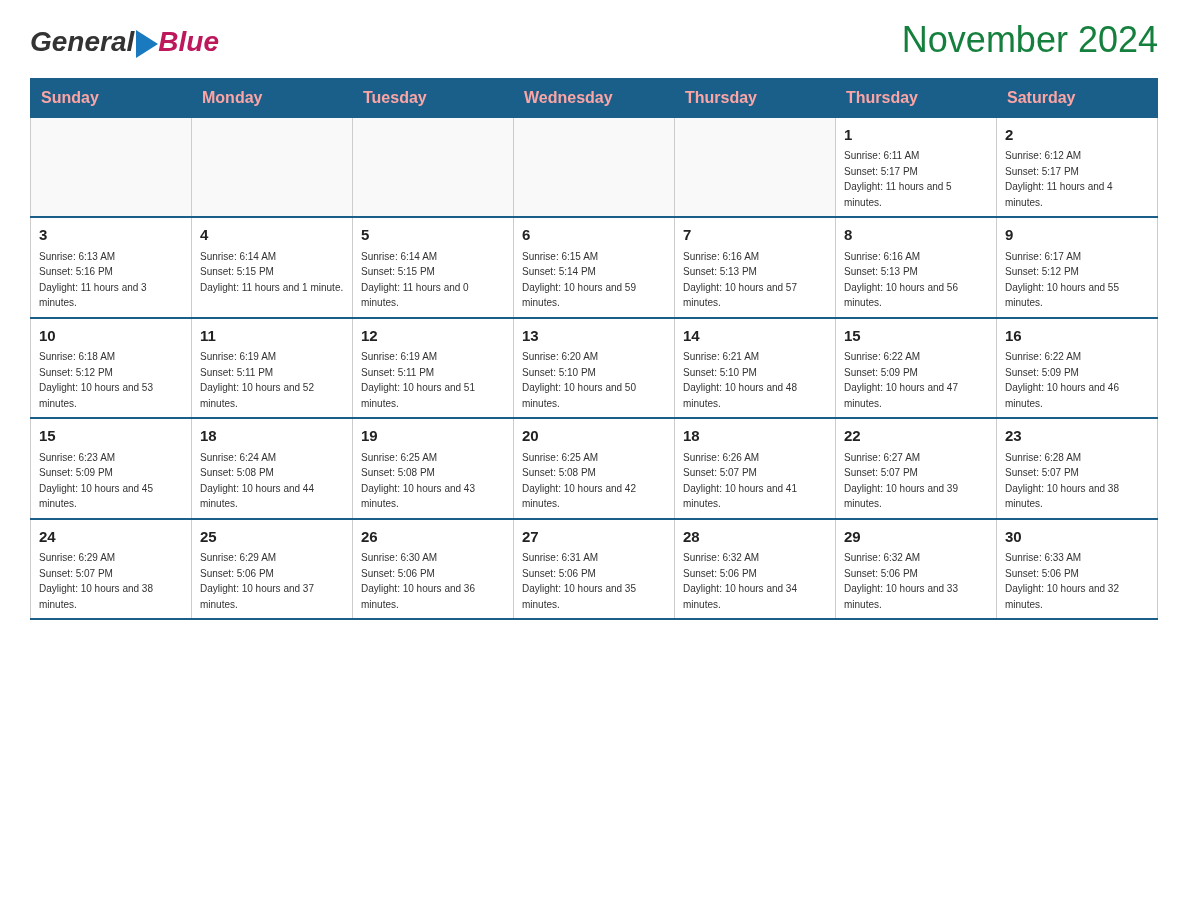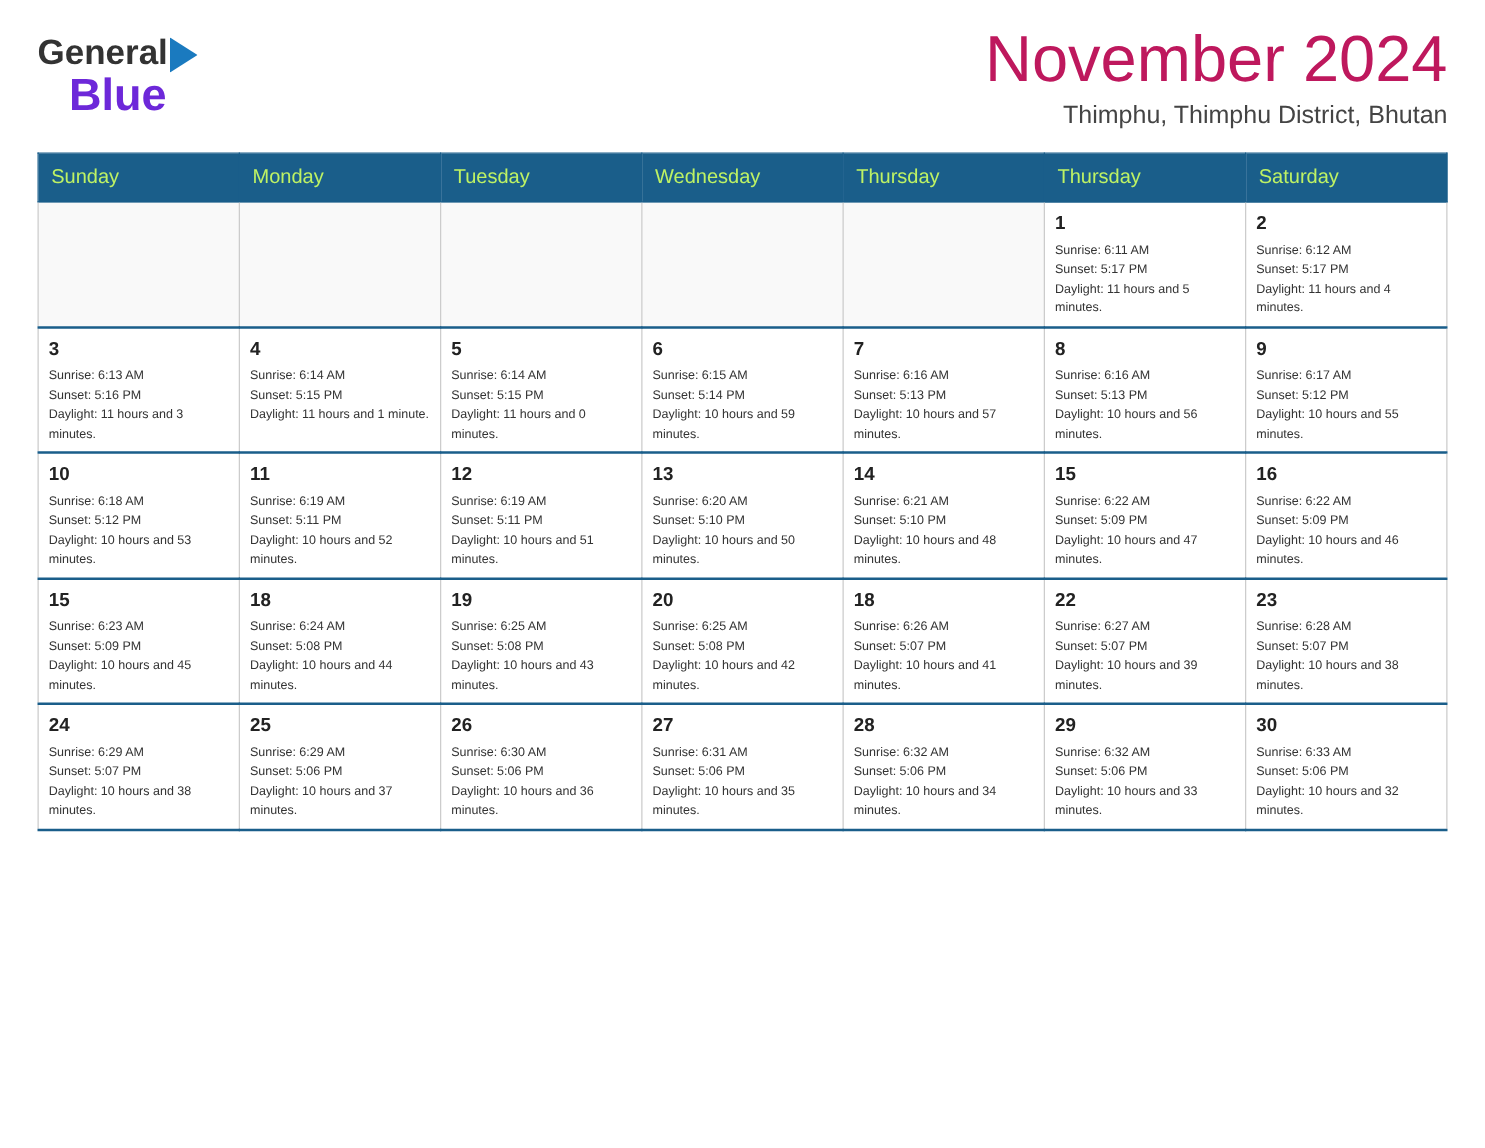--- a/index.html
+++ b/index.html
@@ -11,64 +11,65 @@
       min-height: 918px;
     }
     .header-area {
       display: flex;
       justify-content: space-between;
       align-items: flex-start;
       margin-bottom: 18px;
     }
     .logo {
       display: flex;
-      flex-direction: column;
-      align-items: center;
+      flex-direction: row;
+      align-items: flex-start;
       margin-top: 8px;
+      font-style: italic;
     }
     .logo-text-general {
       font-size: 28px;
       font-weight: bold;
       color: #333;
       line-height: 1;
     }
     .logo-text-blue {
-      font-size: 36px;
-      font-weight: bold;
-      color: #6d28d9;
+      font-size: 28px;
+      font-weight: bold;
+      color: #be185d;
       line-height: 1;
     }
     .logo-top-row {
       display: flex;
       align-items: flex-start;
     }
     .title-area {
       text-align: right;
     }
     .main-title {
-      font-size: 52px;
+      font-size: 36px;
       font-weight: 300;
-      color: #be185d;
+      color: #15803d;
       line-height: 1.1;
     }
     .subtitle {
       font-size: 20px;
       color: #444;
       margin-top: 4px;
     }
     .calendar {
       width: 100%;
       border-collapse: collapse;
       border: 1px solid #bbb;
     }
     .calendar thead tr th {
       background-color: #1a5e8a;
-      color: #bef264;
+      color: #fca5a5;
       font-size: 16px;
-      font-weight: normal;
+      font-weight: bold;
       padding: 10px 10px;
       text-align: left;
       border: 1px solid #1a5e8a;
     }
     .calendar tbody tr td {
       vertical-align: top;
       border: 1px solid #ccc;
       padding: 6px 8px;
       width: 14.28%;
       min-height: 100px;
@@ -103,21 +104,20 @@
     <div class="logo-top-row">
       <span class="logo-text-general">General</span>
       <svg width="22" height="28" viewBox="0 0 22 28" style="margin-left:2px;margin-top:2px;">
         <polygon points="0,0 22,14 0,28" fill="#1a7abf"></polygon>
       </svg>
     </div>
     <span class="logo-text-blue">Blue</span>
   </div>
   <div class="title-area">
     <div class="main-title">November 2024</div>
-    <div class="subtitle">Thimphu, Thimphu District, Bhutan</div>
   </div>
 </div>
 
 <table class="calendar">
   <thead>
     <tr>
     <th>Sunday</th>
         <th>Monday</th>
         <th>Tuesday</th>
         <th>Wednesday</th>

